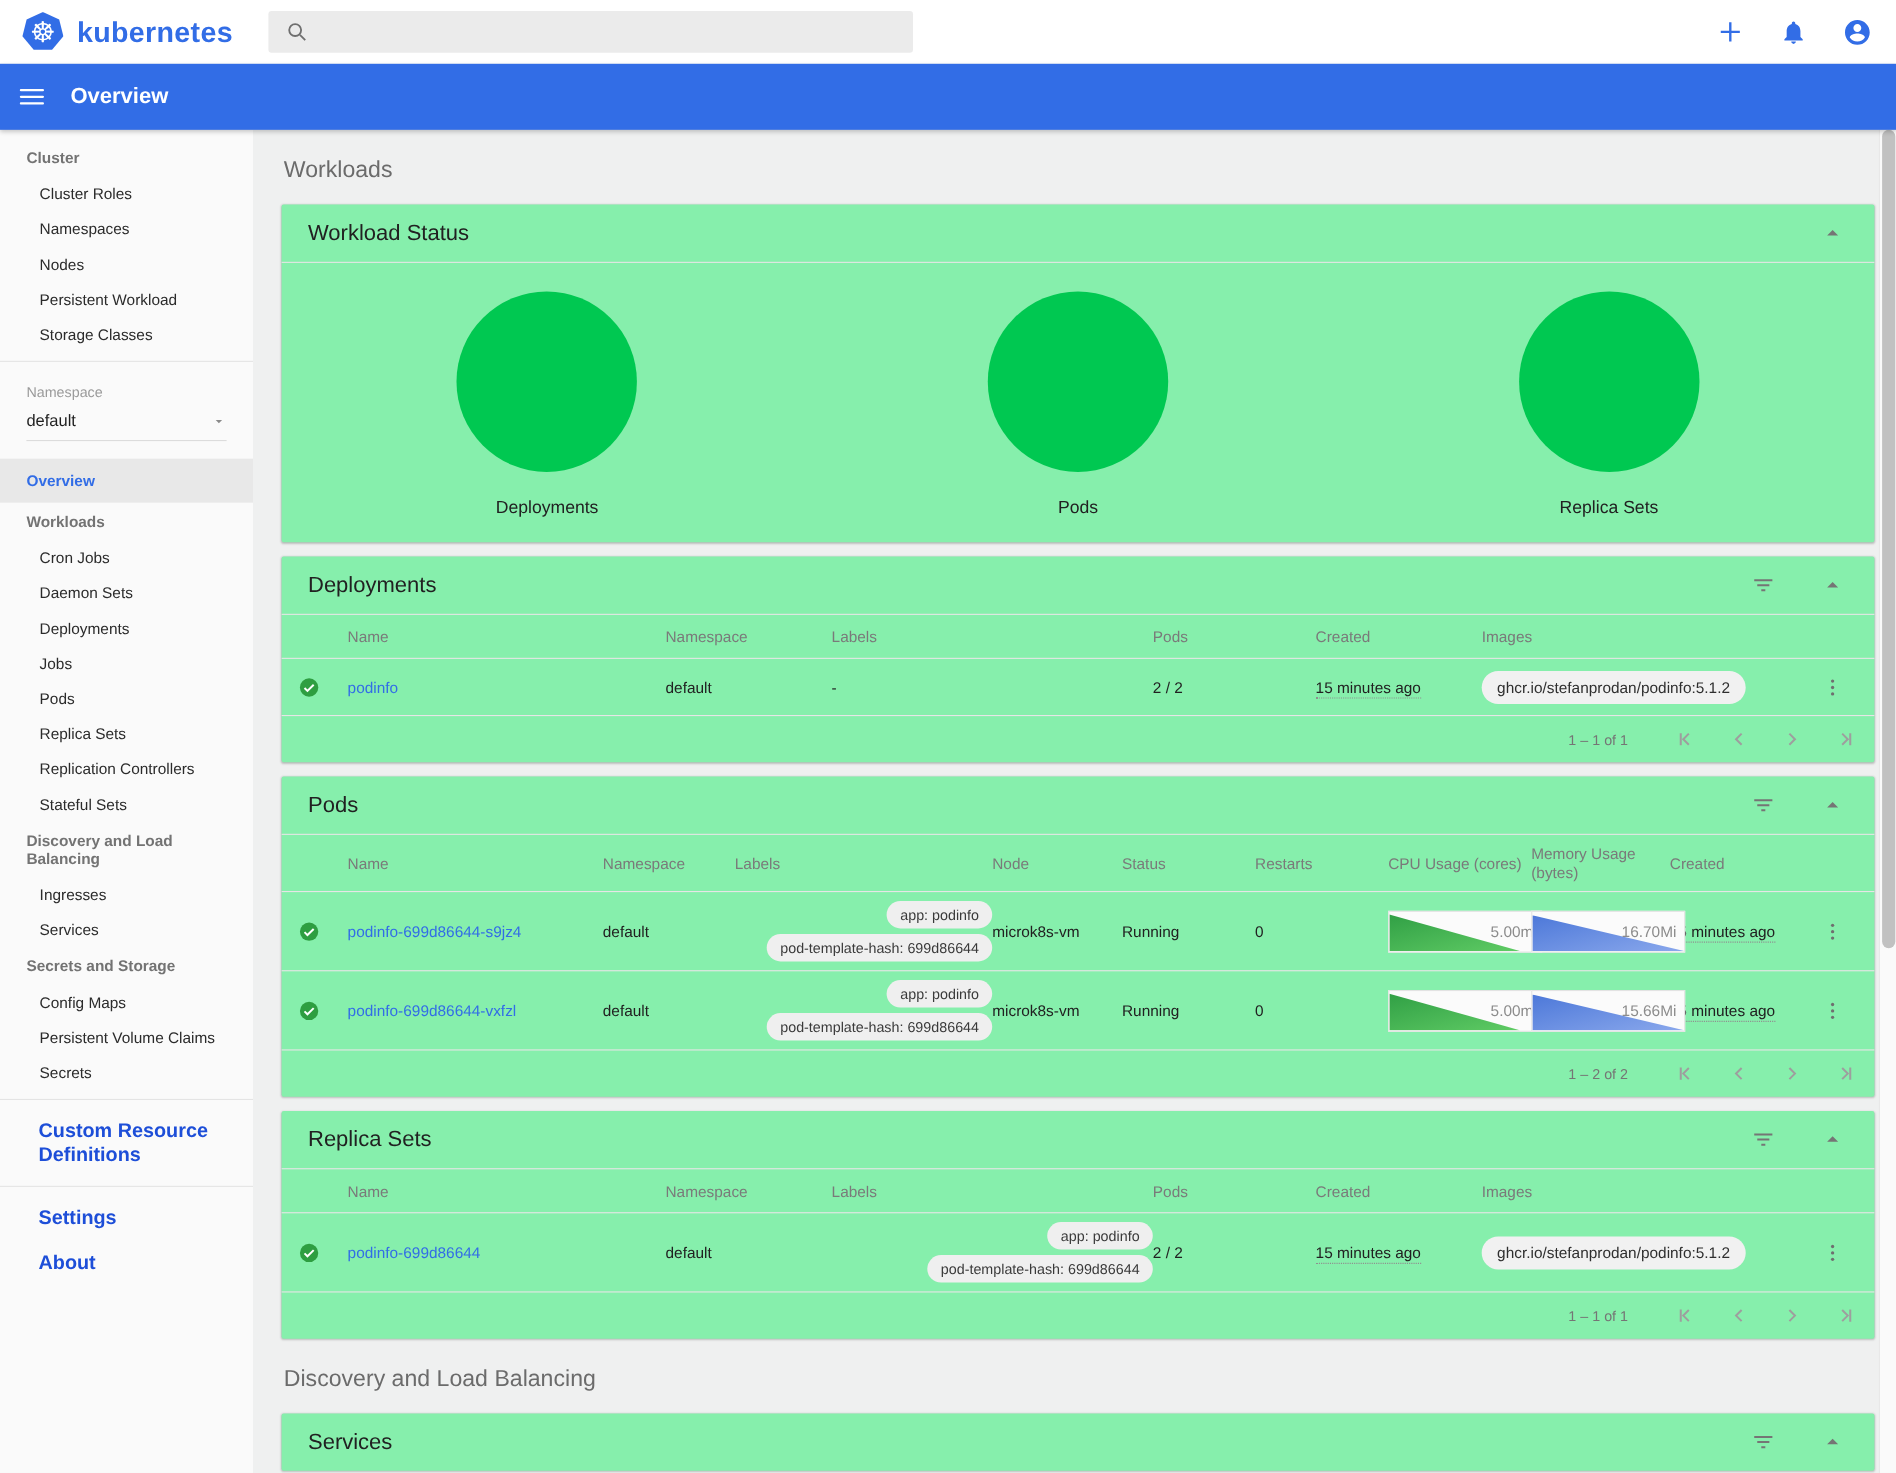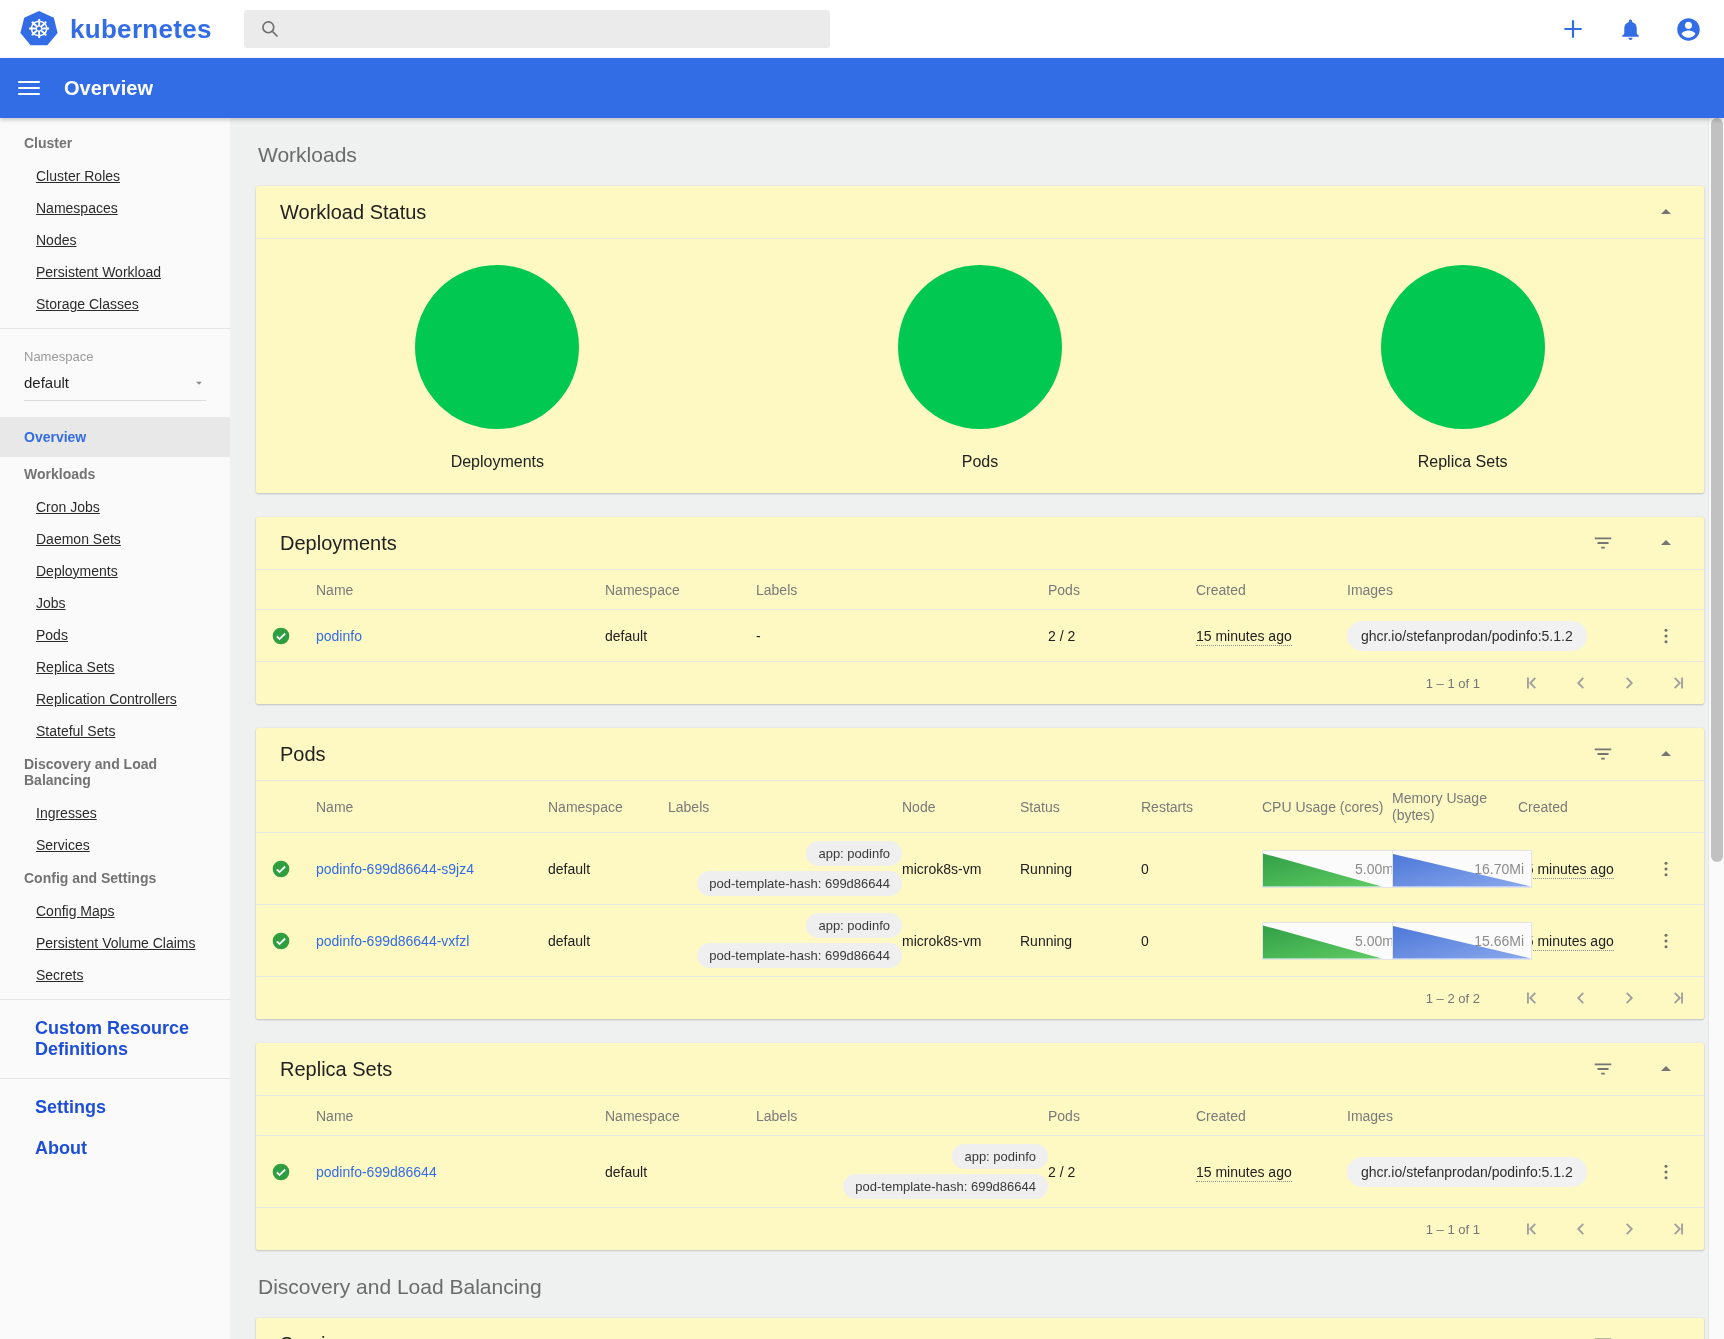--- a/index.html
+++ b/index.html
@@ -25,33 +25,33 @@
   .appbar { height:60px; background:#326de6; display:flex; align-items:center; padding:0 18px; gap:24px;
     box-shadow:0 2px 4px rgba(0,0,0,.2); position:relative; z-index:5; }
   .hamburger { width:22px; display:flex; flex-direction:column; gap:4px; cursor:pointer; }
   .hamburger span { height:2px; background:#fff; border-radius:1px; }
   .appbar-title { color:#fff; font-size:20px; font-weight:600; }
 
   
   .layout { display:flex; height:1221px; position:relative; }
   .sidebar { width:230px; flex-shrink:0; background:#fafafa; padding-top:8px; overflow:hidden; }
   .nav-header { padding:9px 24px; font-size:14px; font-weight:700; color:#737373; cursor:pointer; }
-  .nav-item { padding:8px 24px 8px 36px; font-size:14px; color:#2b2b2b; cursor:pointer;text-decoration:underline; }
+  .nav-item { padding:8px 24px 8px 36px; font-size:14px; color:#2b2b2b; cursor:pointer; }
   .nav-divider { border-top:1px solid #e4e4e4; margin:8px 0; }
   .ns-label { padding:12px 24px 2px; font-size:13px; color:#9a9a9a; }
   .ns-select { margin:0 24px; padding:8px 0 9px; border-bottom:1px solid #dcdcdc; display:flex;
     justify-content:space-between; align-items:center; font-size:15px; color:#1f1f1f; cursor:pointer; }
   .nav-active { margin-top:16px; background:#e8e8e8; padding:12px 24px; font-size:14px; font-weight:700;
     color:#326de6; cursor:pointer; }
   .nav-top { padding:10px 35px; font-size:18px; font-weight:700; color:#1d4ed8; cursor:pointer; }
 
   
   .main { flex:1; background:#eff0f0; padding:0 20px 0 26px; overflow:hidden; }
   .section-title { font-size:21px; font-weight:400; color:#6b6b6b; margin:25px 0 19px 2px; }
-  .card { background:#fef9c3; border-radius:2px; margin-bottom:24px;
+  .card { background:#86efac; border-radius:2px; margin-bottom:13px;
     box-shadow:0 1px 2px rgba(0,0,0,.18), 0 0 2px rgba(0,0,0,.08); }
   .card-header { height:52px; display:flex; align-items:center; padding:0 26px 0 24px; }
   .card-title { flex:1; font-size:20px; color:#212121; }
   .hdr-icons { display:flex; align-items:center; gap:40px; }
   .hdr-icons .icon-btn { cursor:pointer; display:flex; }
   .card-divider { border-top:1px solid #e6e6e6; }
 
   
   .ws-body { display:flex; padding:26px 0 22px; }
   .ws-col { flex:1; display:flex; flex-direction:column; align-items:center; }
@@ -169,21 +169,21 @@
     <div class="nav-item">Daemon Sets</div>
     <div class="nav-item">Deployments</div>
     <div class="nav-item">Jobs</div>
     <div class="nav-item">Pods</div>
     <div class="nav-item">Replica Sets</div>
     <div class="nav-item">Replication Controllers</div>
     <div class="nav-item">Stateful Sets</div>
     <div class="nav-header">Discovery and Load Balancing</div>
     <div class="nav-item">Ingresses</div>
     <div class="nav-item">Services</div>
-    <div class="nav-header">Config and Settings</div>
+    <div class="nav-header">Secrets and Storage</div>
     <div class="nav-item">Config Maps</div>
     <div class="nav-item">Persistent Volume Claims</div>
     <div class="nav-item">Secrets</div>
     <div class="nav-divider"></div>
     <div class="nav-top">Custom Resource Definitions</div>
     <div class="nav-divider"></div>
     <div class="nav-top">Settings</div>
     <div class="nav-top">About</div>
   </div>
 

